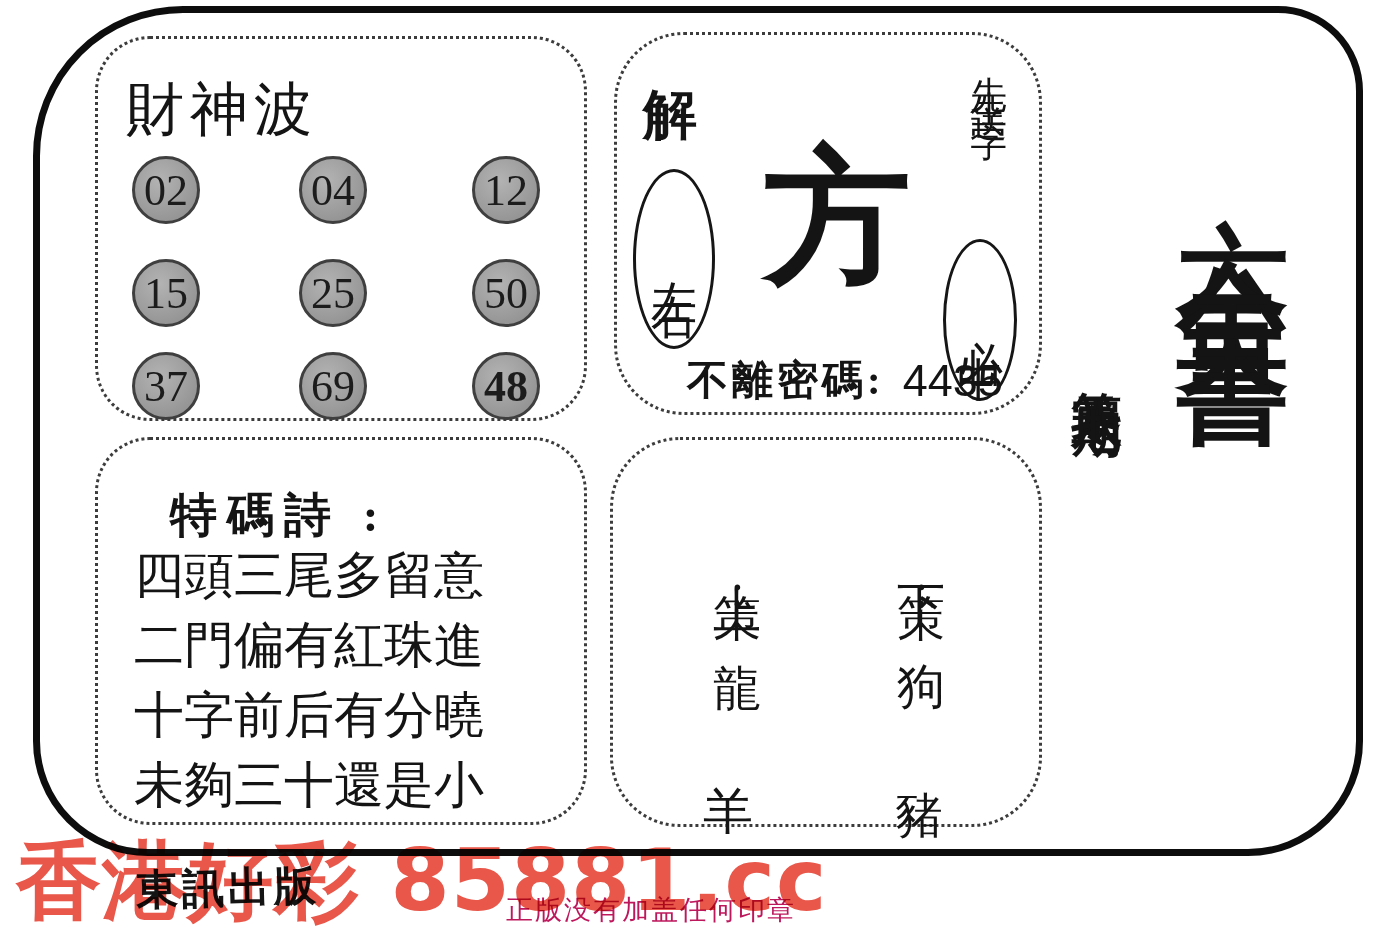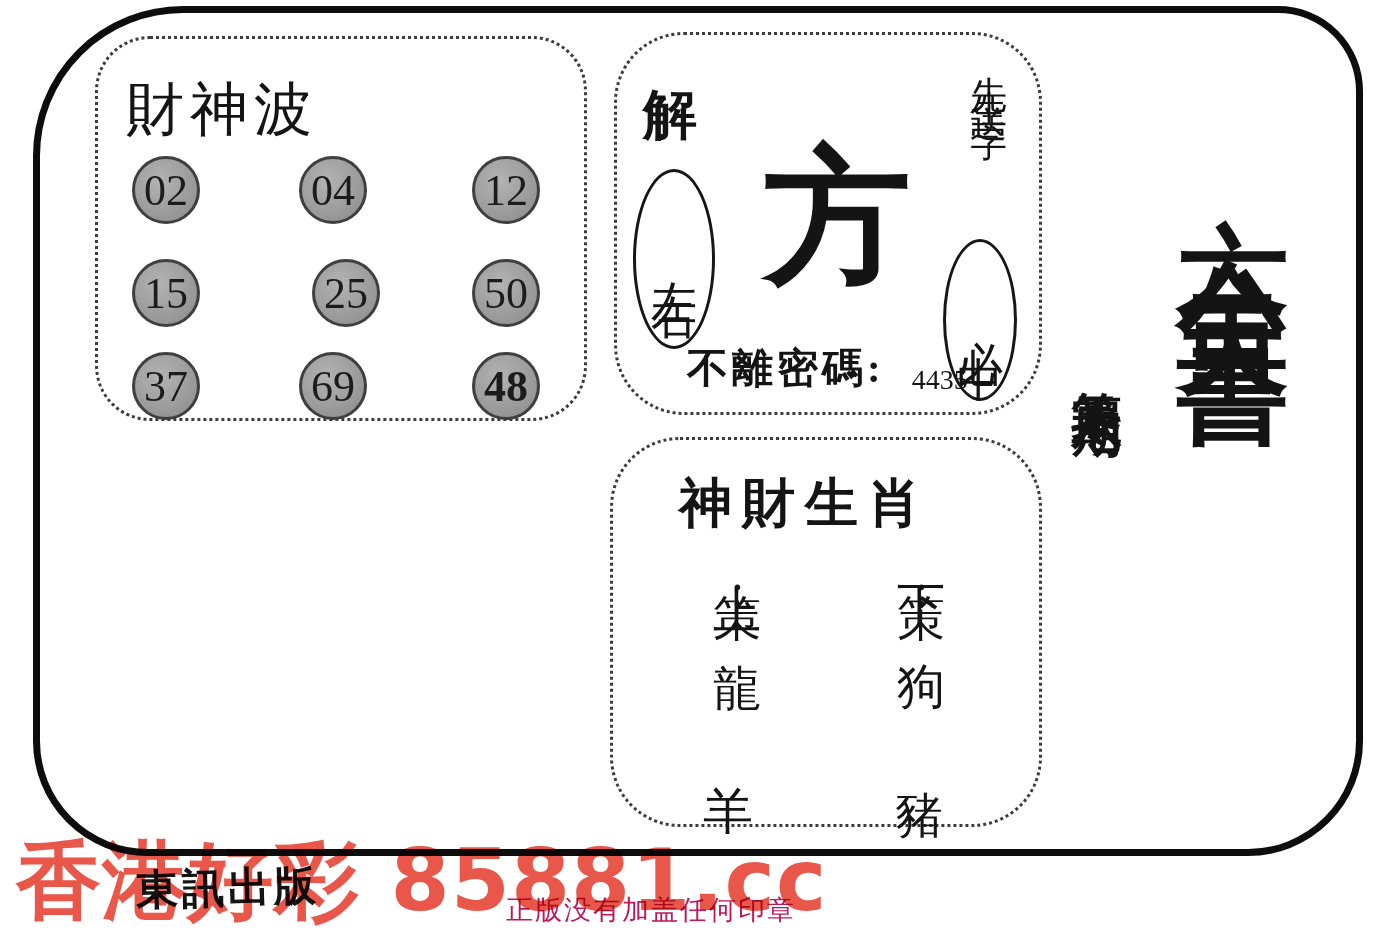--- a/index.html
+++ b/index.html
@@ -40,21 +40,21 @@
   .num-circle {
     width:68px; height:68px;
     border-radius:50%;
     border:3px solid #3f3f3f;
     background:radial-gradient(circle at 40% 35%, #b3b3b3 0%, #9d9d9d 55%, #8a8a8a 100%);
     display:flex; align-items:center; justify-content:center;
     font-size:44px; color:#1c1c1c;
     font-family:"Liberation Serif", serif;
   }
   .c0 { left:34px;  top:117px; } .c1 { left:201px; top:117px; } .c2 { left:374px; top:117px; }
-  .c3 { left:34px;  top:220px; } .c4 { left:214px; top:220px; } .c5 { left:374px; top:220px; }
+  .c3 { left:34px;  top:220px; } .c4 { left:201px; top:220px; } .c5 { left:374px; top:220px; }
   .c6 { left:34px;  top:313px; } .c7 { left:201px; top:313px; } .c8 { left:374px; top:313px;font-weight:bold; }
 
   
   .jie-label { left:26px; top:44px; font-size:54px; font-weight:900; }
   .oval {
     border:3px solid #161616; border-radius:50%;
     display:flex; align-items:center; justify-content:center;
   }
   .lr-oval { left:16px; top:134px; width:82px; height:180px; }
   .bz-oval { left:326px; top:204px; width:74px; height:162px; }
@@ -64,23 +64,23 @@
     white-space:nowrap;
   }
   .lr-text { font-size:46px; letter-spacing:14px; }
   .bz-text { font-size:46px; letter-spacing:16px; }
   .main-char {
     left:146px; top:108px;
     font-size:148px; line-height:1; font-weight:900;
     font-family:"DejaVu Sans", sans-serif;
   }
   .gift-vtext { left:346px; top:12px; font-size:37px; letter-spacing:15px; }
-  .code-row { left:70px; top:306px; display:flex; align-items:flex-end; gap:27px; white-space:nowrap; }
+  .code-row { left:70px; top:318px; display:flex; align-items:center; gap:18px; white-space:nowrap; }
   .code-label { font-size:41px; font-weight:900; letter-spacing:4px; }
-  .code-value { font-size:28px; font-family:Liberation Serif, serif; }
+  .code-value { font-size:45px; font-family:Liberation Sans, sans-serif; }
 
   
   .poem-title { left:72px; top:44px; font-size:47px; font-weight:900; letter-spacing:10px; white-space:nowrap; }
   .poem-lines { left:36px; top:100px; font-size:50px; line-height:70px; white-space:nowrap; }
 
   
   .zodiac-title { left:66px; top:28px; font-size:53px; font-weight:900; letter-spacing:10px; white-space:nowrap; }
   .zodiac-col { font-size:48px; letter-spacing:8px; height:260px; }
   .zc1 { left:92px;  top:108px; }
   .zc2 { left:276px; top:108px; }
@@ -142,23 +142,31 @@
     <div class="abs vtext gift-vtext">先生送字</div>
     <div class="abs oval bz-oval">
       <span class="vtext bz-text">必中</span>
     </div>
     <div class="abs code-row">
       <span class="code-label">不離密碼:</span>
       <span class="code-value">4435</span>
     </div>
   </div>
 
+  <div class="abs dotted-box box-poem">
+    <div class="abs poem-title">特碼詩 :</div>
+    <div class="abs poem-lines">
+      <div>四頭三尾多留意</div>
+      <div>二門偏有紅珠進</div>
+      <div>十字前后有分曉</div>
+      <div>未夠三十還是小</div>
+    </div>
+  </div>
 
   <div class="abs dotted-box box-zodiac">
-    <div class="abs zodiac-title">神財生肖</div>
     <div class="abs vtext zodiac-col zc1">上策:龍</div>
     <div class="abs vtext zodiac-col zc2">下策:狗</div>
     <div class="abs zodiac-extra ze1">羊</div>
     <div class="abs zodiac-extra ze2">豬</div>
   </div>
 
   <div class="abs vtext masthead-title">六合天書</div>
   <div class="abs vtext masthead-issue">第零八七期</div>
 
   <div class="abs footer-publisher">東訊出版</div>

